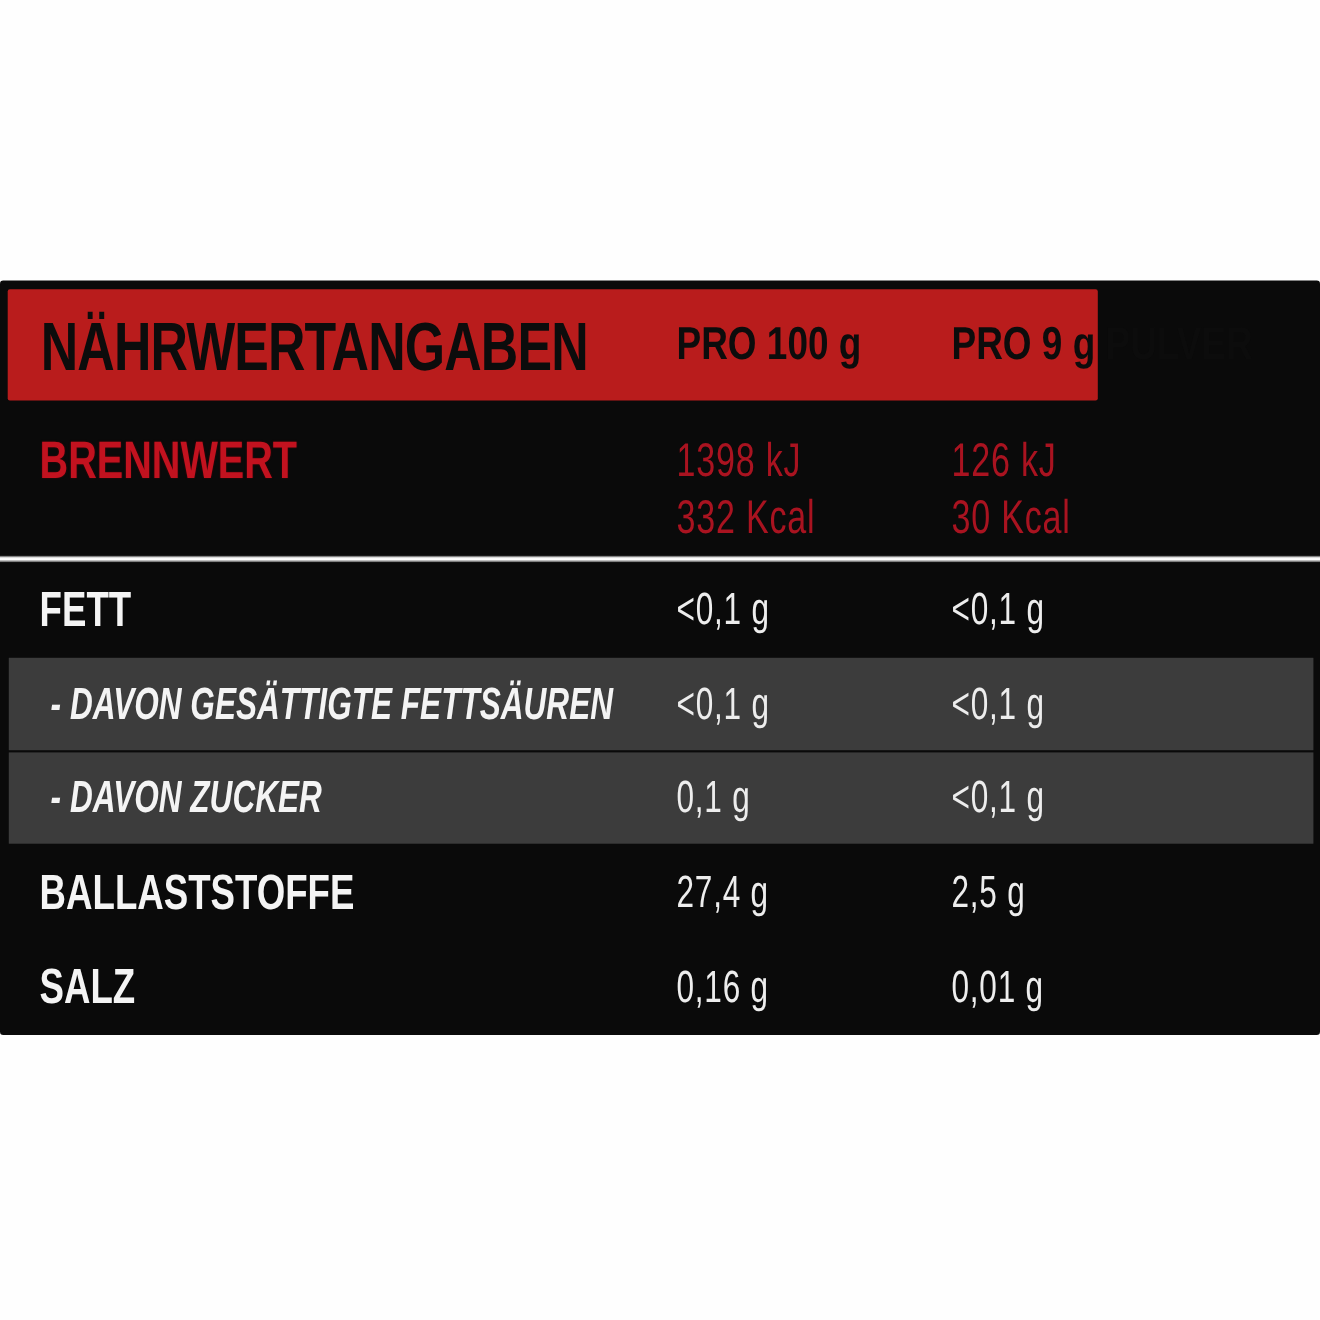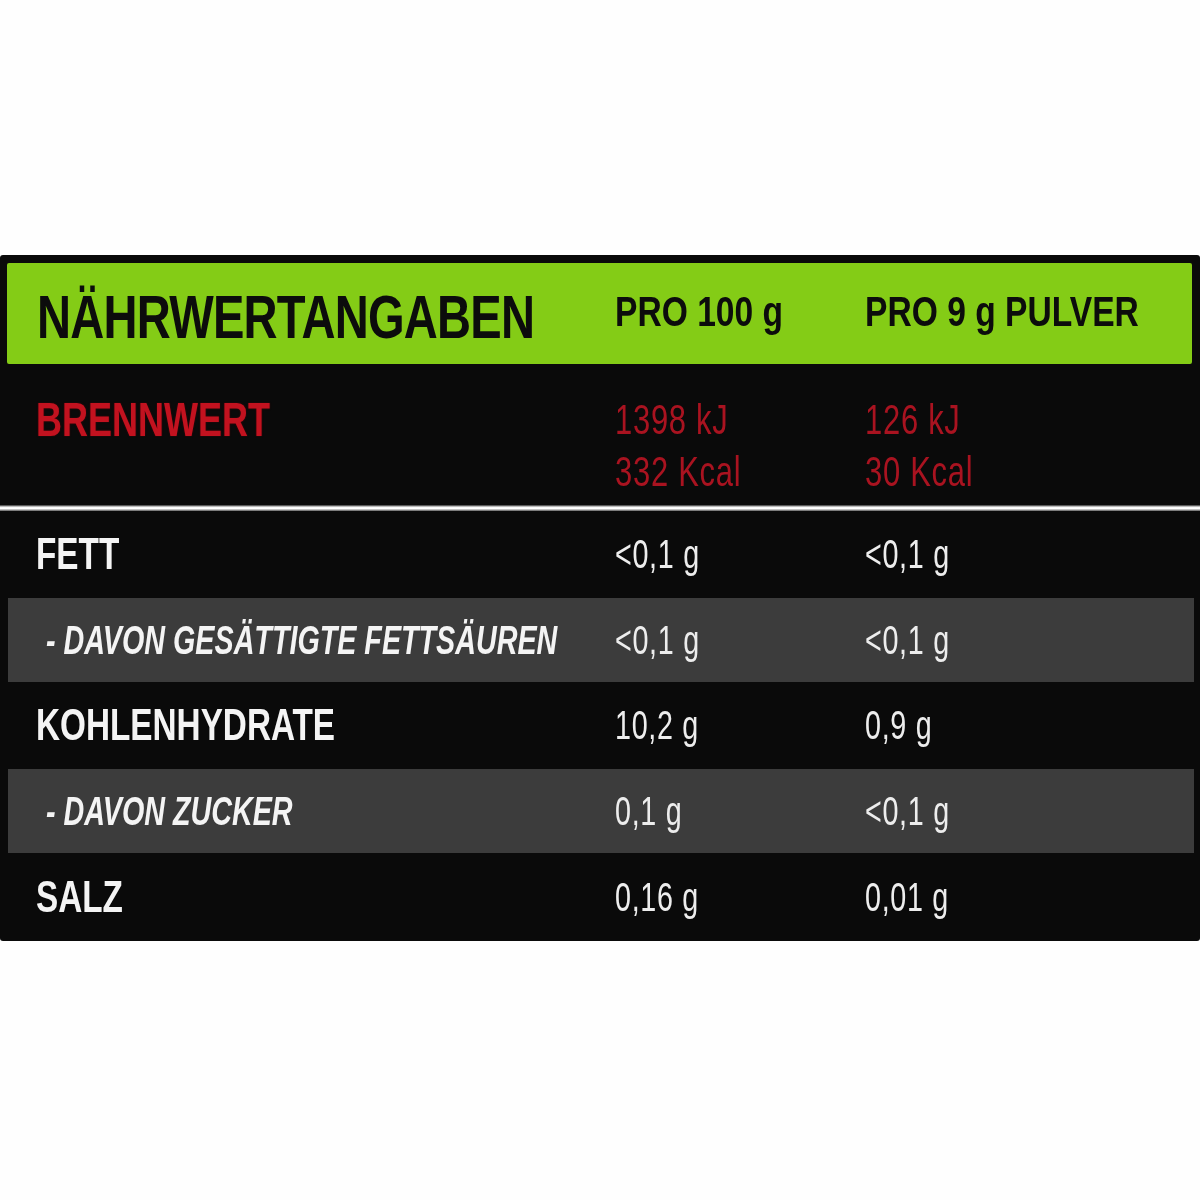--- a/index.html
+++ b/index.html
@@ -24,23 +24,23 @@
     width: 1200px;
     height: 686px;
     background: #0a0a0a;
     border-radius: 3px;
   }
   
   .header-bar {
     position: absolute;
     left: 7px;
     top: 8px;
-    width: 1185px;
+    width: 991px;
     height: 101px;
-    background: #84cc16;
+    background: #b91c1c;
     border-radius: 2px;
   }
   .hdr-text {
     position: absolute;
     top: 50%;
     white-space: nowrap;
     color: #0c0c0c;
     font-weight: 800;
     transform-origin: left center;
   }
@@ -179,32 +179,32 @@
         <span class="rtext row-val vcol1">&lt;0,1 g</span>
         <span class="rtext row-val vcol2">&lt;0,1 g</span>
       </div>
 
       <div class="row striped sub">
         <span class="rtext row-label">- DAVON GESÄTTIGTE FETTSÄUREN</span>
         <span class="rtext row-val vcol1">&lt;0,1 g</span>
         <span class="rtext row-val vcol2">&lt;0,1 g</span>
       </div>
 
-      <div class="row">
-        <span class="rtext row-label">KOHLENHYDRATE</span>
-        <span class="rtext row-val vcol1">10,2 g</span>
-        <span class="rtext row-val vcol2">0,9 g</span>
-      </div>
 
       <div class="row striped sub">
         <span class="rtext row-label">- DAVON ZUCKER</span>
         <span class="rtext row-val vcol1">0,1 g</span>
         <span class="rtext row-val vcol2">&lt;0,1 g</span>
       </div>
 
+      <div class="row">
+        <span class="rtext row-label">BALLASTSTOFFE</span>
+        <span class="rtext row-val vcol1">27,4 g</span>
+        <span class="rtext row-val vcol2">2,5 g</span>
+      </div>
 
 
       <div class="row">
         <span class="rtext row-label">SALZ</span>
         <span class="rtext row-val vcol1">0,16 g</span>
         <span class="rtext row-val vcol2">0,01 g</span>
       </div>
 
     </div>
   </div>

